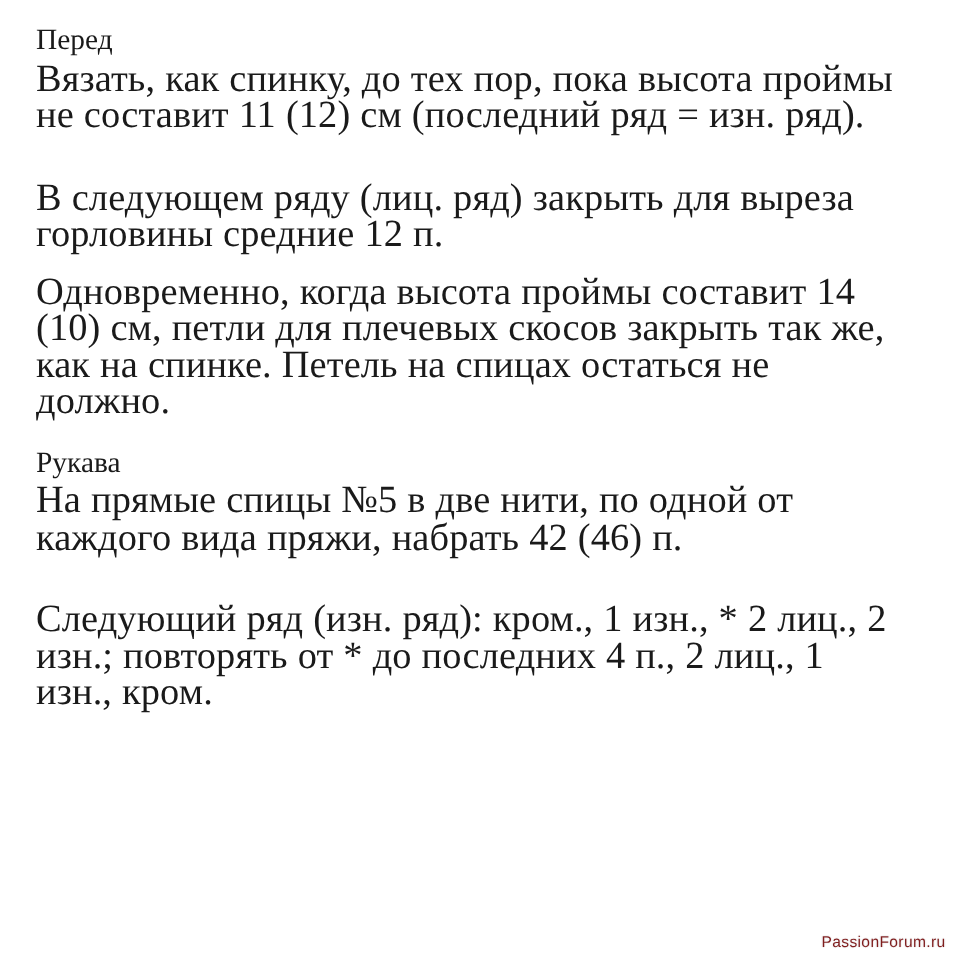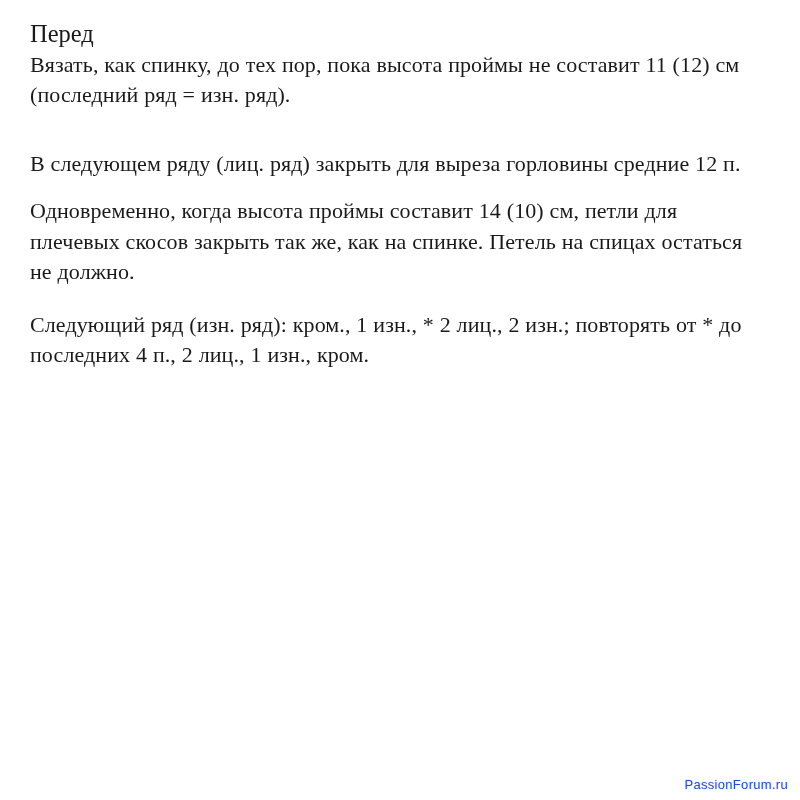--- a/index.html
+++ b/index.html
@@ -29,21 +29,21 @@
   }
 
   .block {
     margin: 0 0 22px 0;
   }
   .block:last-of-type {
     margin-bottom: 16px;
   }
 
   .para {
-    font-size: 22px;
+    font-size: 32px;
     line-height: 30.5px;
     margin: 0;
     text-align: left;
     letter-spacing: 0.1px;
     word-spacing: 0.2px;
     max-width: 722px;
   }
 
   .heading {
     font-size: 24.5px;
@@ -58,21 +58,21 @@
   .gap-lg { margin-bottom: 17px; }
 
   .watermark {
     position: absolute;
     right: 12px;
     bottom: 7px;
     font-family: "Liberation Sans", "DejaVu Sans", sans-serif;
     font-size: 13px;
     line-height: 16px;
     letter-spacing: 0.3px;
-    color: #1d4ed8;
+    color: #7f1d1d;
     text-shadow:
        0 1px 0 #f4f4f5,
        1px 0 0 #f4f4f5,
       -1px 0 0 #f4f4f5,
        0 -1px 0 #f4f4f5;
     user-select: none;
     white-space: nowrap;
   }
 </style>
 </head>
@@ -87,20 +87,24 @@
 
   <div class="block gap-lg">
     <p class="para">В следующем ряду (лиц. ряд) закрыть для выреза горловины средние 12 п.</p>
   </div>
 
 
   <div class="block gap-sm">
     <p class="para">Одновременно, когда высота проймы составит 14 (10) см, петли для плечевых скосов закрыть так же, как на спинке. Петель на спицах остаться не должно.</p>
   </div>
 
+  <div class="block gap-md">
+    <p class="heading">Рукава</p>
+    <p class="para">На прямые спицы №5 в две нити, по одной от каждого вида пряжи, набрать 42 (46) п.</p>
+  </div>
 
   <div class="block">
     <p class="para">Следующий ряд (изн. ряд): кром., 1 изн., * 2 лиц., 2 изн.; повторять от * до последних 4 п., 2 лиц., 1 изн., кром.</p>
   </div>
 
 </div>
 
 <div class="watermark">PassionForum.ru</div>
 
 </body></html>

